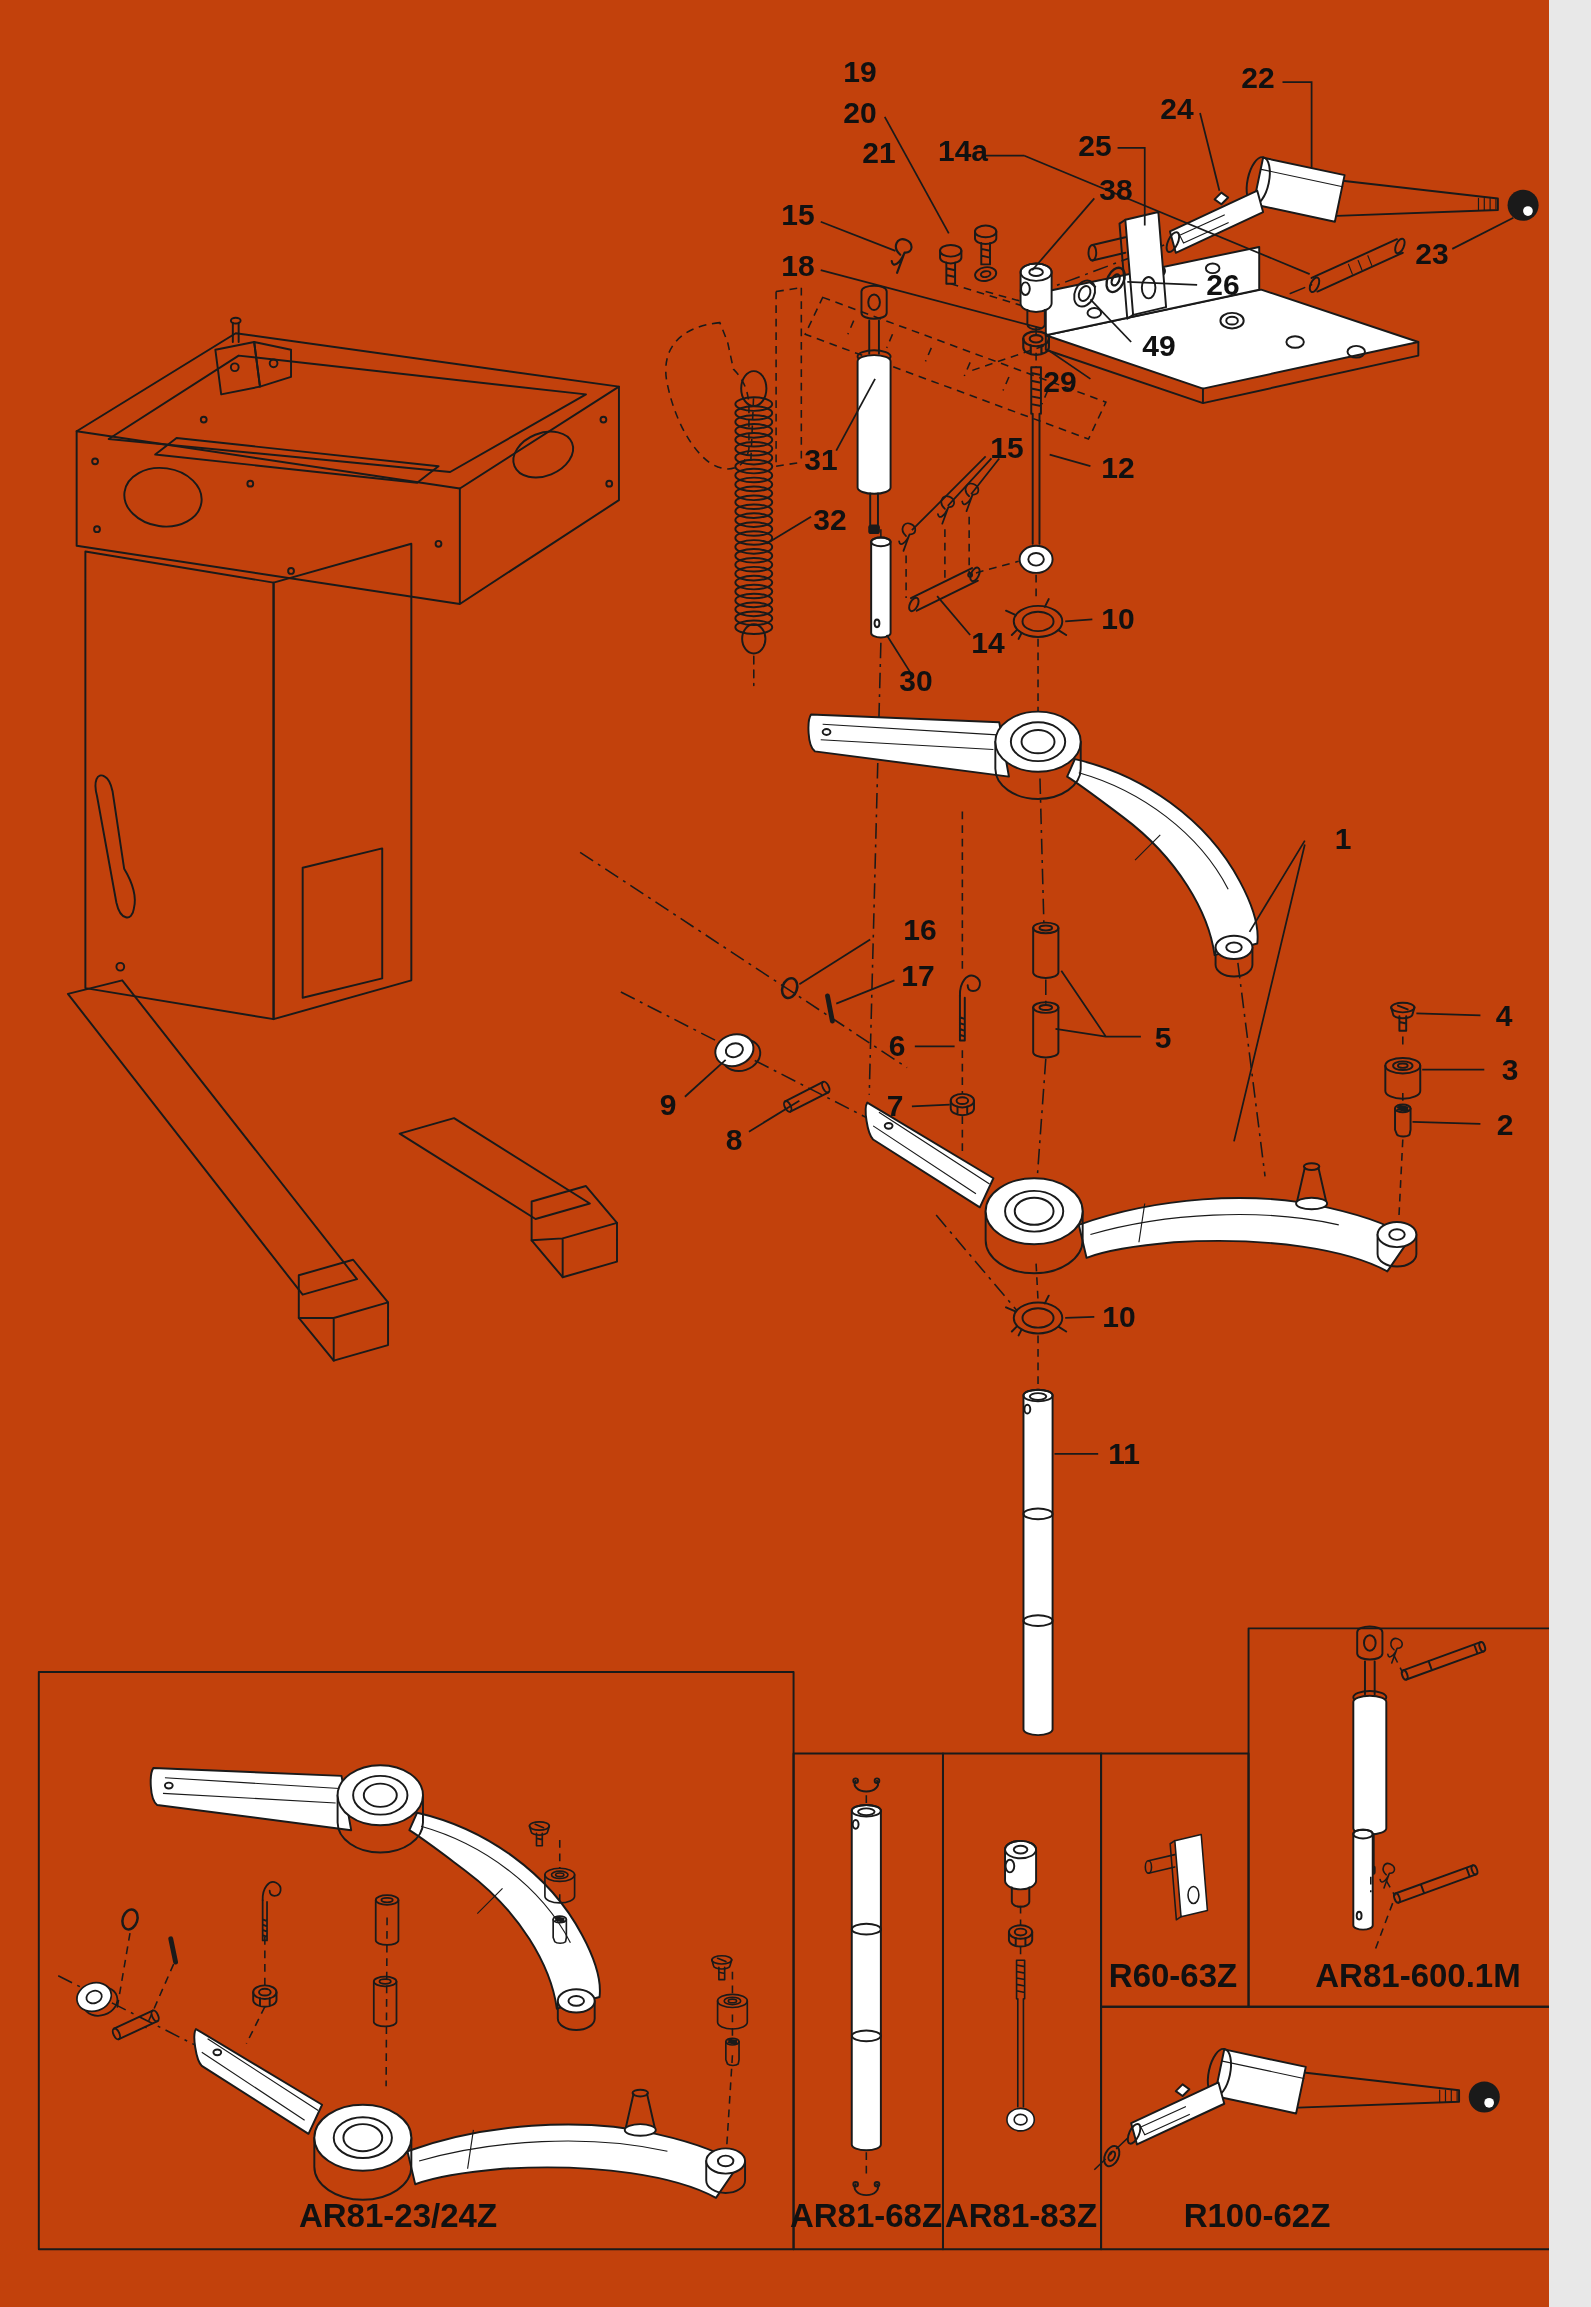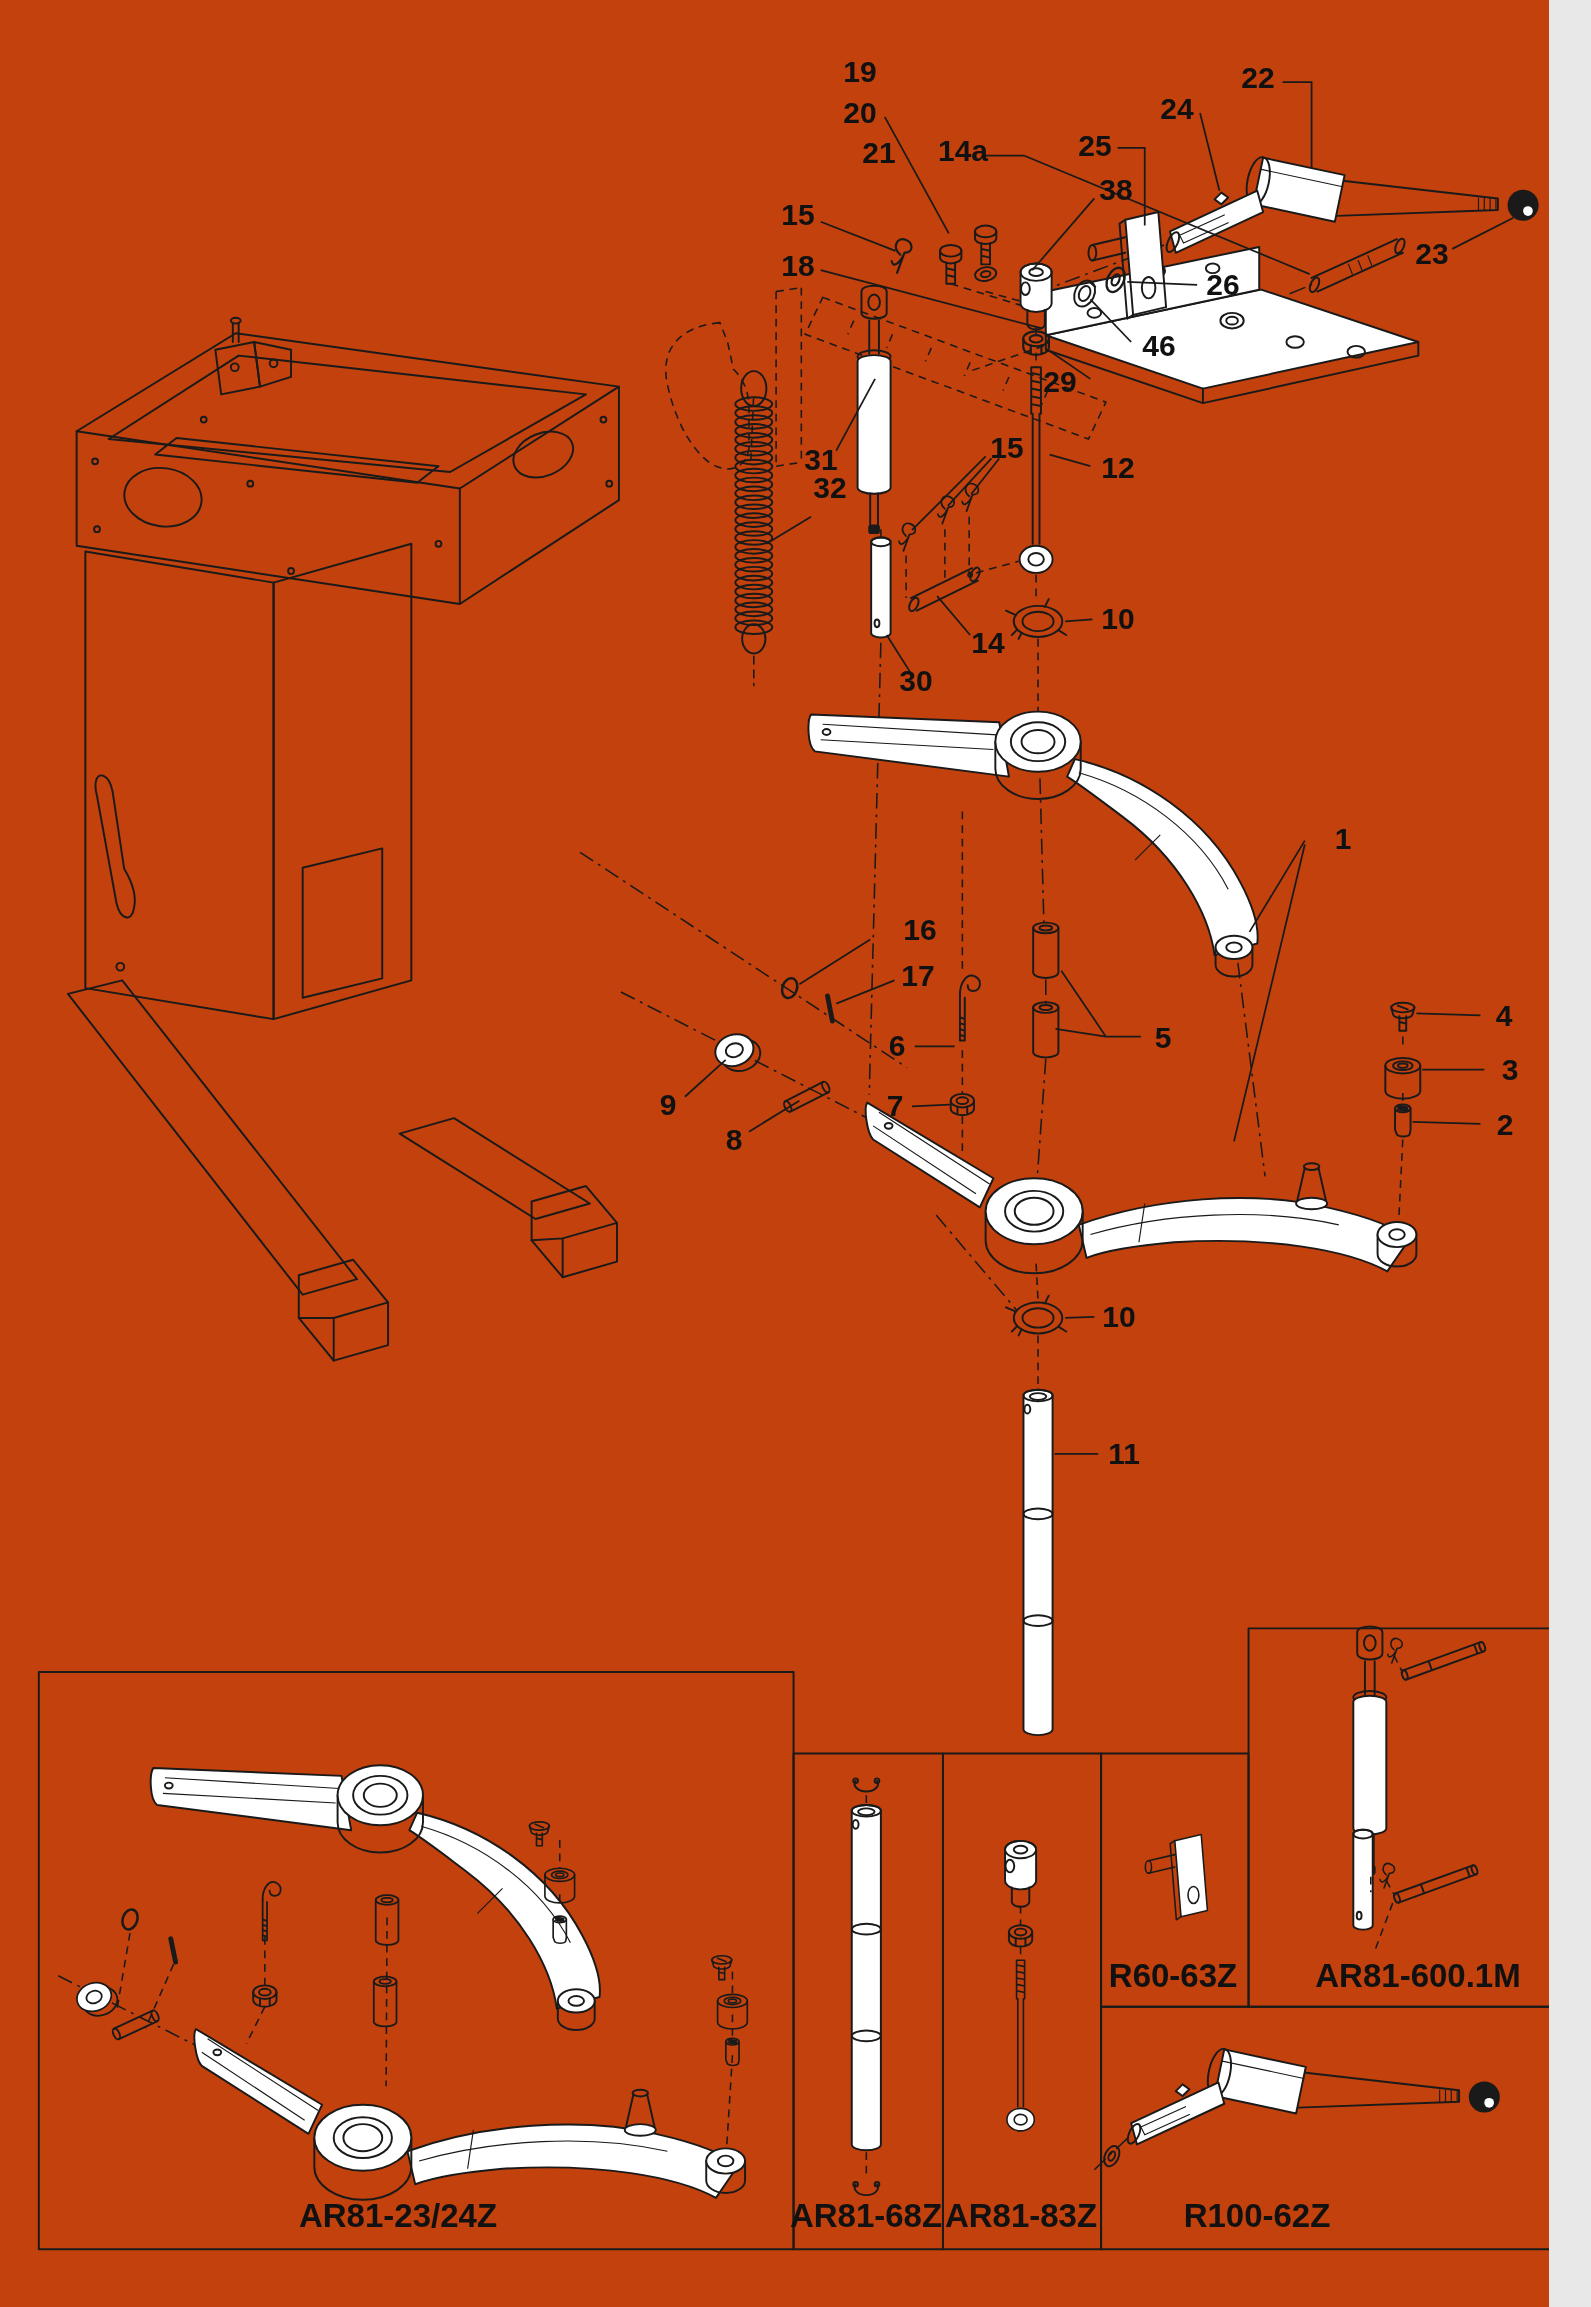--- a/index.html
+++ b/index.html
@@ -472,26 +472,26 @@
 <div class="callout" style="left:860px;top:72px">19</div>
 <div class="callout" style="left:860px;top:113px">20</div>
 <div class="callout" style="left:879px;top:153px">21</div>
 <div class="callout" style="left:963px;top:151px">14a</div>
 <div class="callout" style="left:1095px;top:146px">25</div>
 <div class="callout" style="left:1177px;top:109px">24</div>
 <div class="callout" style="left:1258px;top:78px">22</div>
 <div class="callout" style="left:1432px;top:254px">23</div>
 <div class="callout" style="left:1116px;top:190px">38</div>
 <div class="callout" style="left:1223px;top:285px">26</div>
-<div class="callout" style="left:1159px;top:346px">46</div>
+<div class="callout" style="left:1159px;top:346px">49</div>
 <div class="callout" style="left:1060px;top:382px">29</div>
 <div class="callout" style="left:798px;top:215px">15</div>
 <div class="callout" style="left:798px;top:266px">18</div>
 <div class="callout" style="left:821px;top:460px">31</div>
-<div class="callout" style="left:830px;top:488px">32</div>
+<div class="callout" style="left:830px;top:520px">32</div>
 <div class="callout" style="left:1007px;top:448px">15</div>
 <div class="callout" style="left:1118px;top:468px">12</div>
 <div class="callout" style="left:916px;top:681px">30</div>
 <div class="callout" style="left:988px;top:643px">14</div>
 <div class="callout" style="left:1118px;top:619px">10</div>
 <div class="callout" style="left:1343px;top:839px">1</div>
 <div class="callout" style="left:920px;top:930px">16</div>
 <div class="callout" style="left:918px;top:976px">17</div>
 <div class="callout" style="left:897px;top:1046px">6</div>
 <div class="callout" style="left:895px;top:1106px">7</div>

